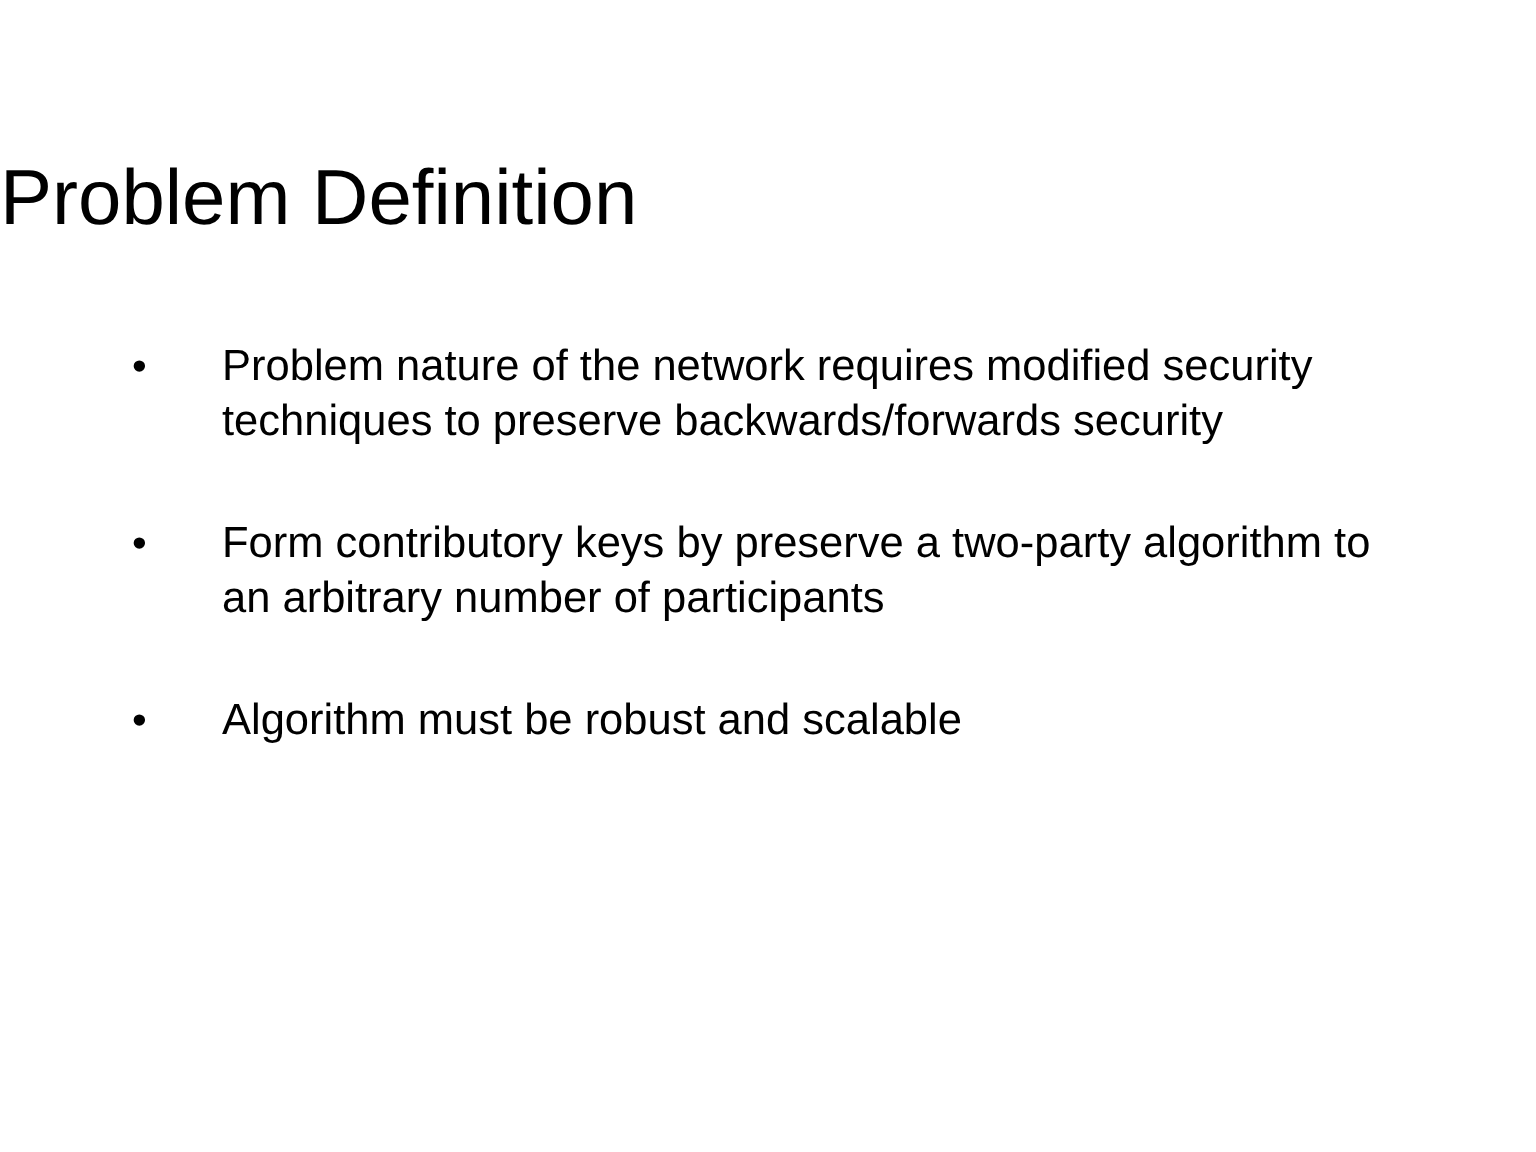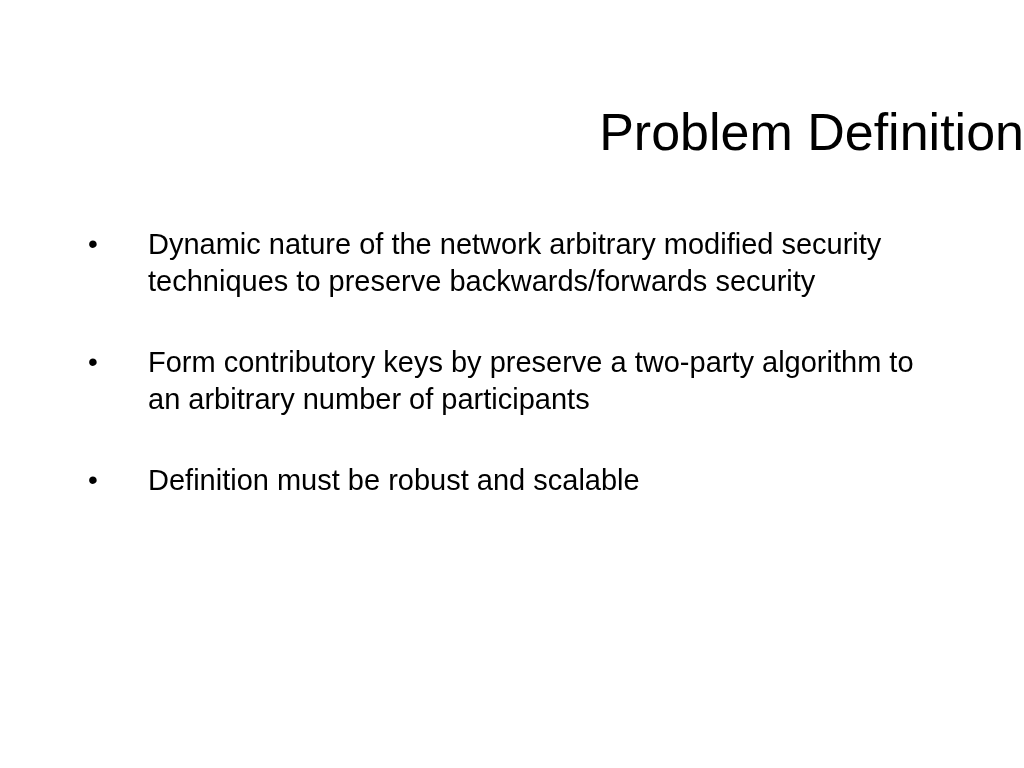--- a/index.html
+++ b/index.html
@@ -16,21 +16,21 @@
     font-family: "Liberation Sans", sans-serif;
     overflow: hidden;
     box-sizing: border-box;
   }
   .slide-title {
     margin: 0;
     position: absolute;
     top: 102px;
     left: 0;
     width: 100%;
-    text-align: right;
+    text-align: left;
     font-size: 52px;
     font-weight: 400;
     letter-spacing: 0px;
     color: #000000;
   }
   .bullet-list {
     position: absolute;
     top: 226px;
     left: 88px;
     width: 860px;
@@ -58,28 +58,28 @@
 <body>
 
 <div class="slide">
 
   <h1 class="slide-title">Problem Definition</h1>
 
   <div class="bullet-list">
 
     <div class="bullet-item">
       <span class="bullet-marker">•</span>
-      <span class="bullet-text">Dynamic nature of the network arbitrary modified security techniques to preserve backwards/forwards security</span>
+      <span class="bullet-text">Problem nature of the network requires modified security techniques to preserve backwards/forwards security</span>
     </div>
 
     <div class="bullet-item">
       <span class="bullet-marker">•</span>
       <span class="bullet-text">Form contributory keys by preserve a two-party algorithm to an arbitrary number of participants</span>
     </div>
 
     <div class="bullet-item">
       <span class="bullet-marker">•</span>
-      <span class="bullet-text">Definition must be robust and scalable</span>
+      <span class="bullet-text">Algorithm must be robust and scalable</span>
     </div>
 
   </div>
 
 </div>
 
 </body></html>

